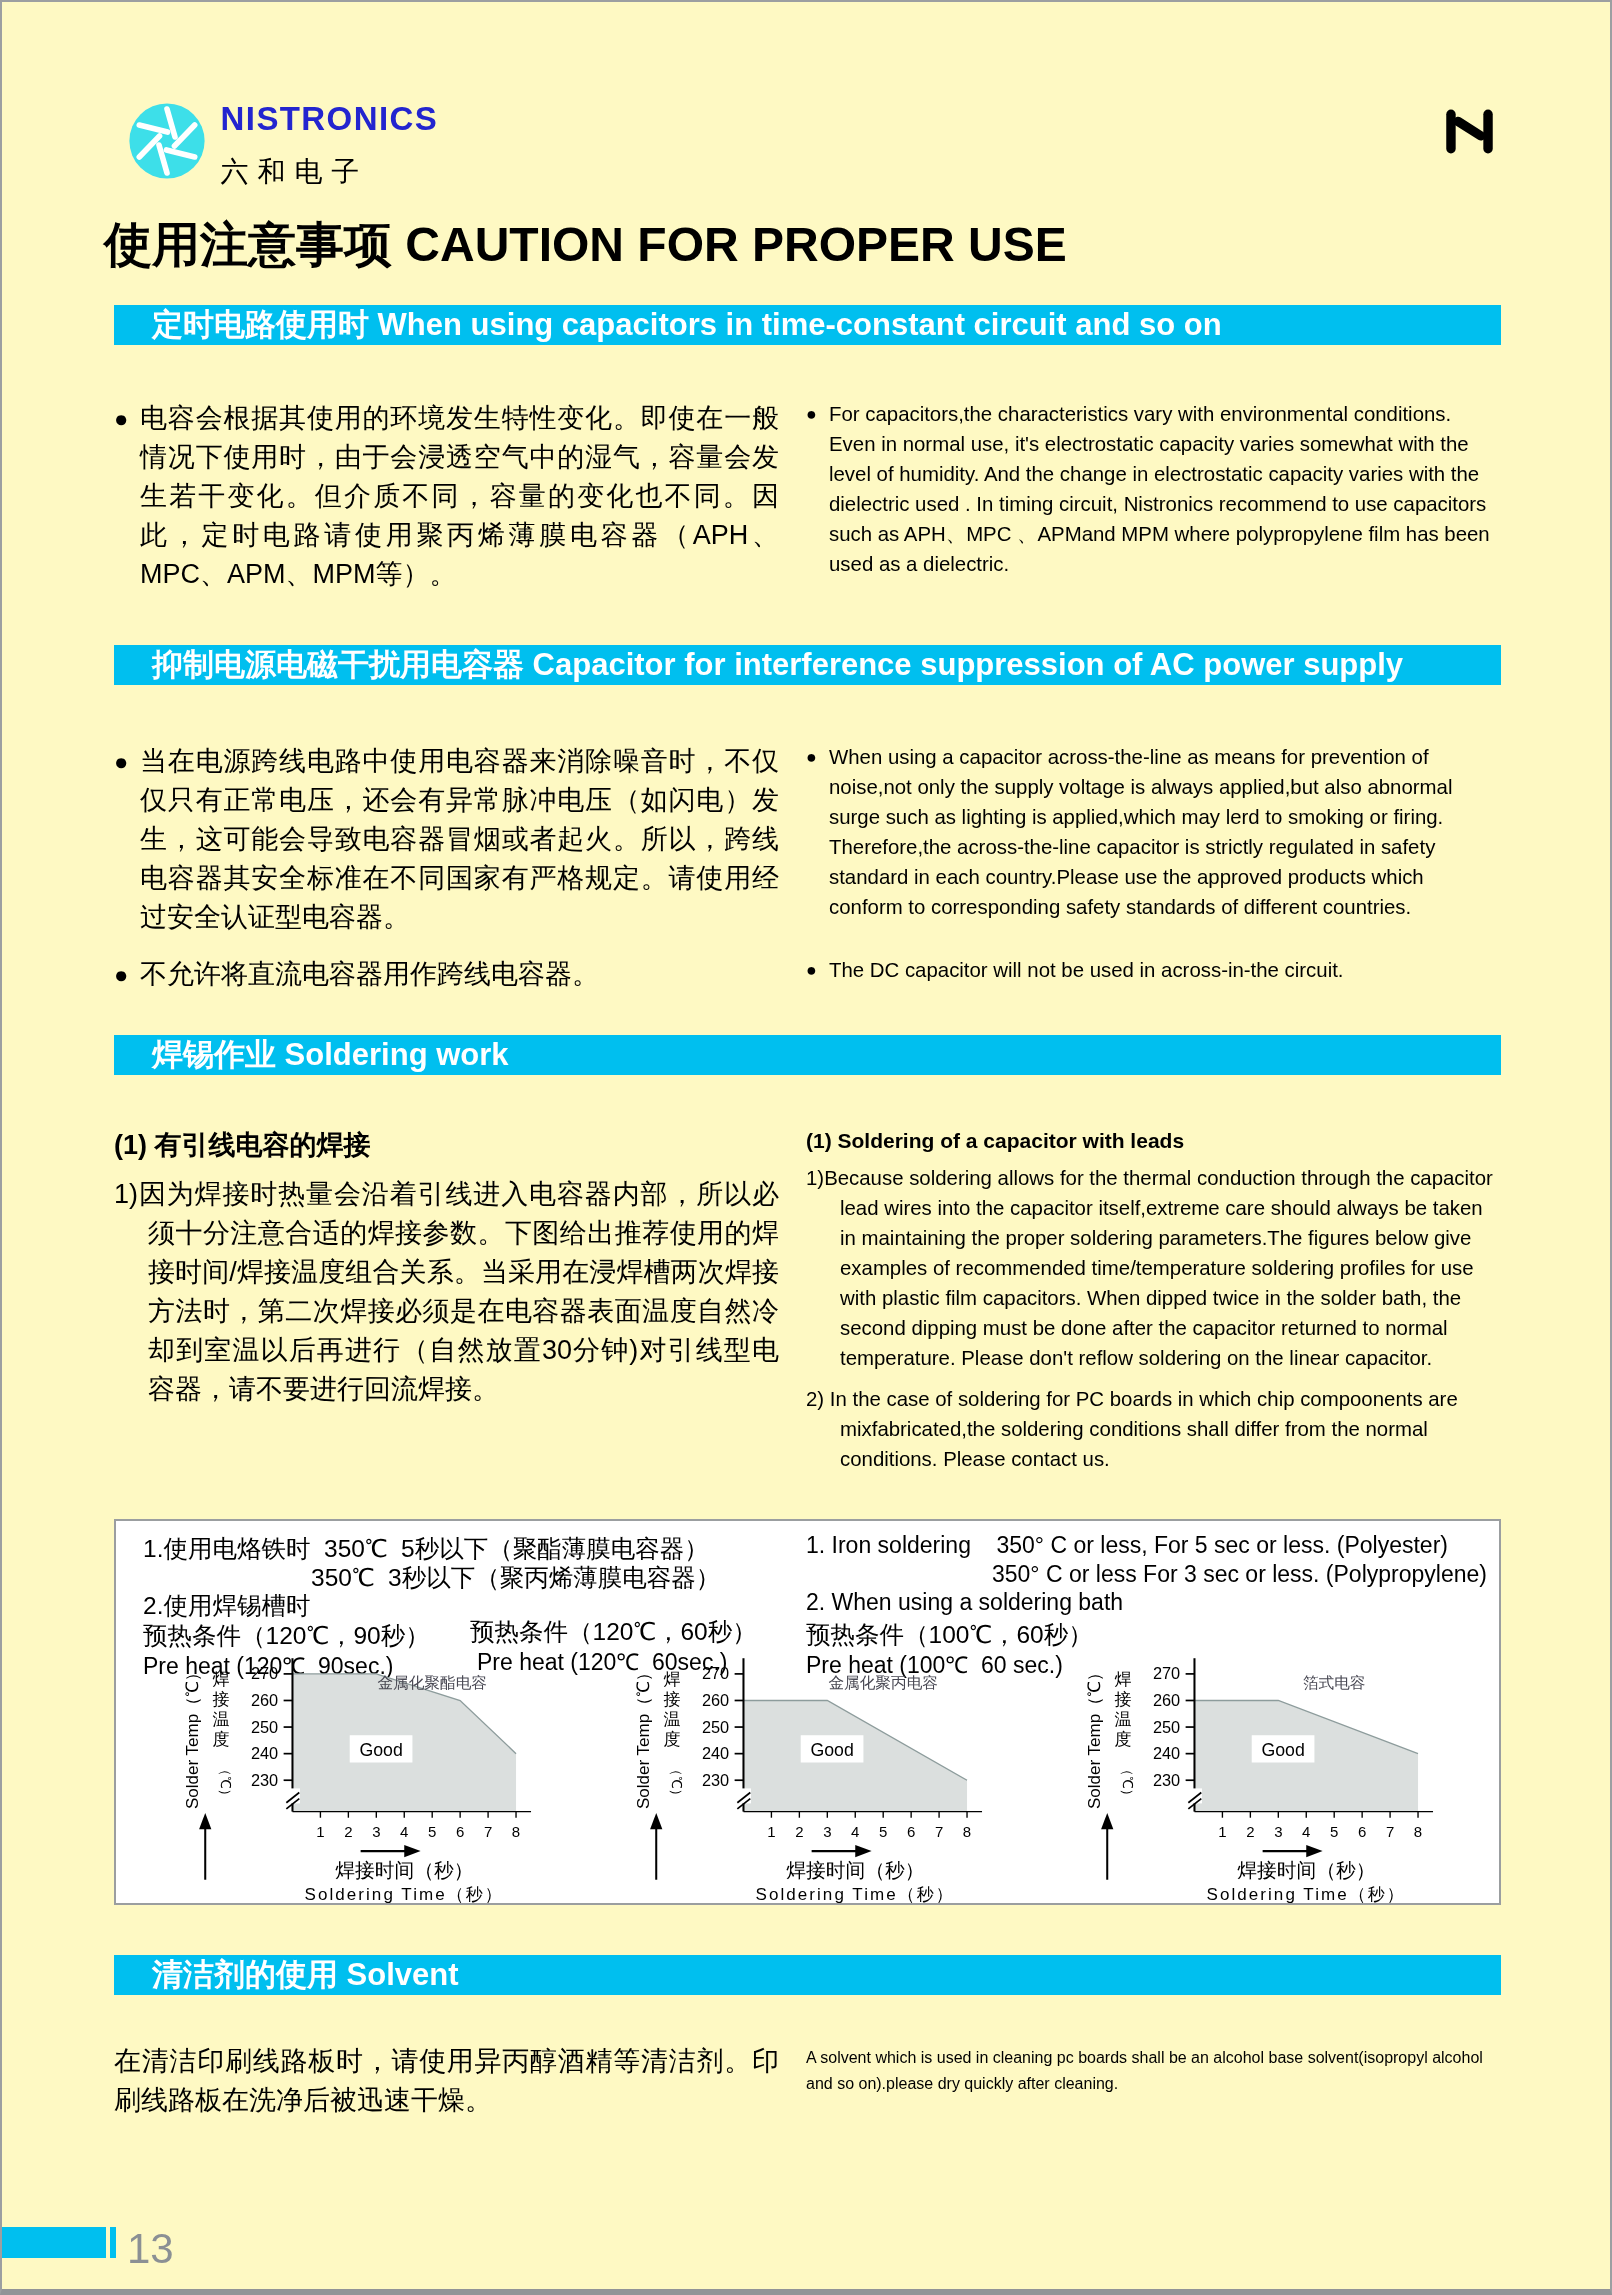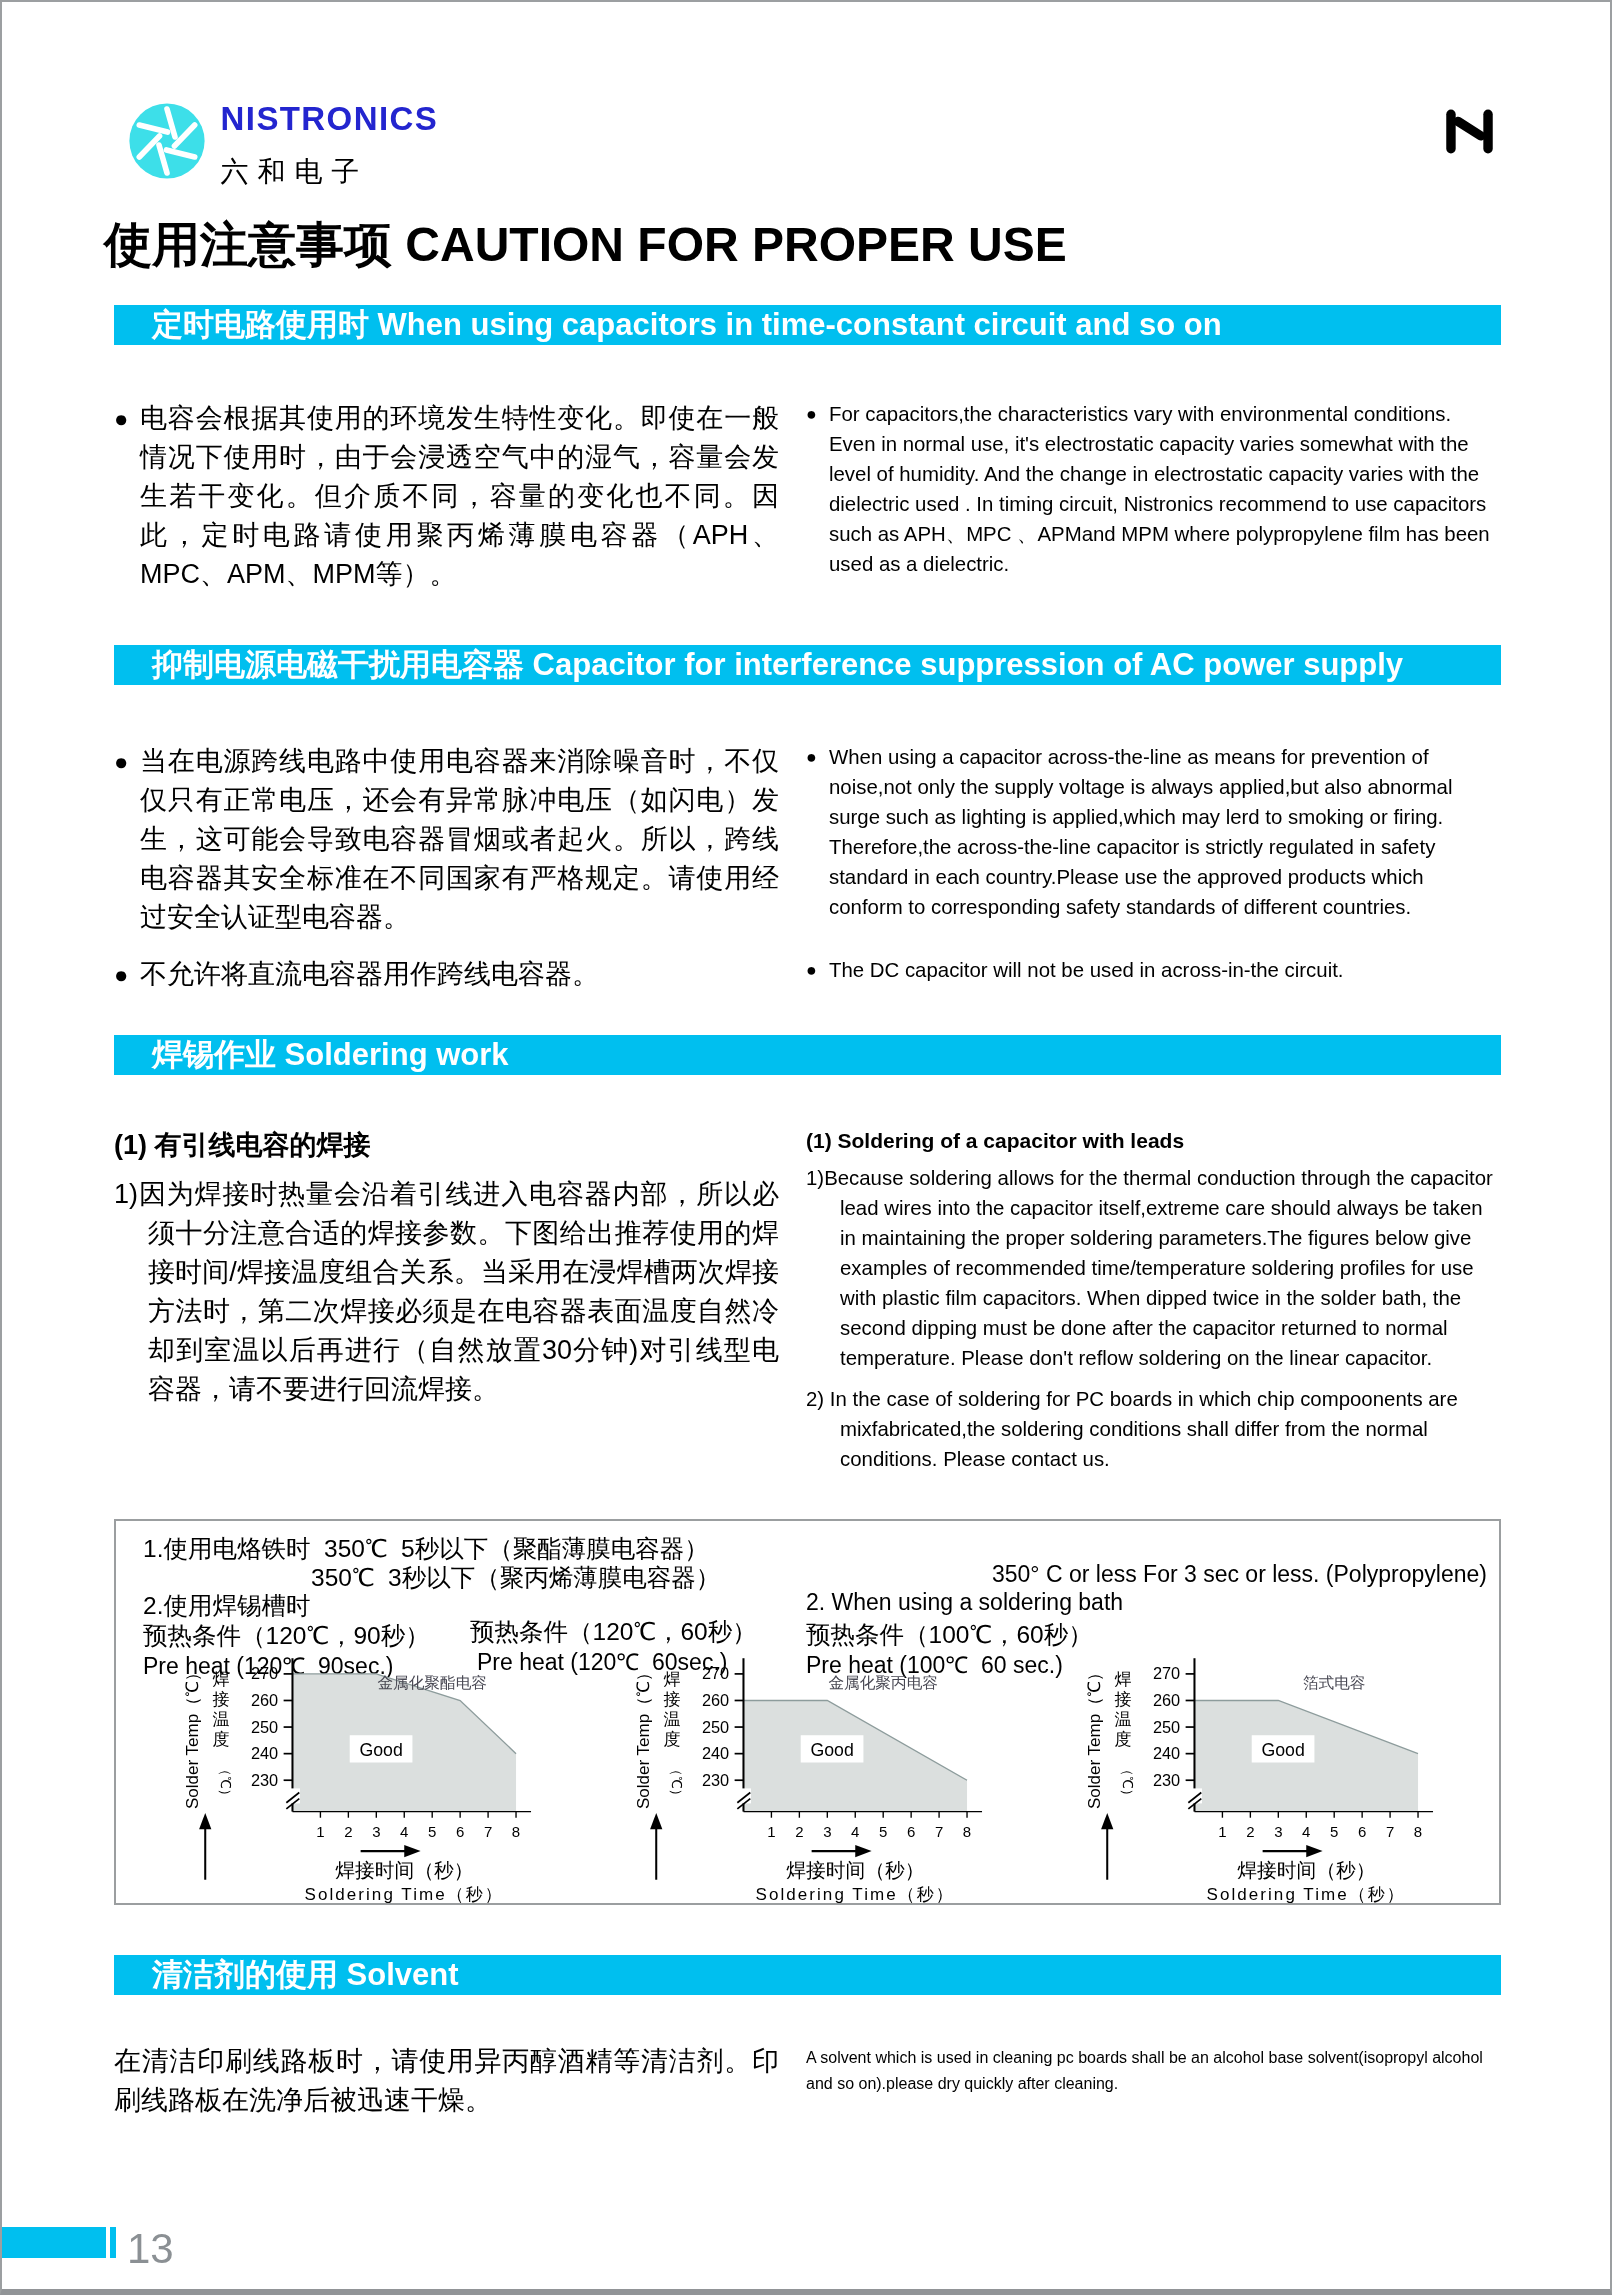--- a/index.html
+++ b/index.html
@@ -1,17 +1,17 @@
 <!DOCTYPE html>
 <html style="font-size:11px"><head>
 <meta charset="utf-8">
 <style>
   html,body{margin:0;padding:0;background:#e8e8e8;}
   .page{
-    position:relative;width:1612px;height:2295px;background:#ffffff;
+    position:relative;width:1612px;height:2295px;background:#fef9c3;
     font-family:"Liberation Sans",sans-serif;color:#000;overflow:hidden;
     box-sizing:border-box;border:2.7px solid #9c9fa1;border-bottom:6.8px solid #919497;
   }
   
   .logo{position:absolute;left:125px;top:99px;display:flex;gap:13.6px;align-items:flex-start;}
   .logo-icon{width:80px;height:80px;}
   .brand{font-size:33px;font-weight:bold;color:#2325cf;letter-spacing:1.4px;line-height:1.1;}
   .brand-cn{font-size:28px;letter-spacing:8.9px;color:#000;margin-top:16px;font-weight:500;}
   .n-mark{position:absolute;left:1443px;top:105px;width:49px;height:49px;}
   .page-title{position:absolute;left:102px;top:211px;font-size:48px;font-weight:bold;letter-spacing:0;white-space:nowrap;}
@@ -156,20 +156,21 @@
   </div>
 
   <div class="solder-box">
     <div class="sbt" id="sb-iron1">1.使用电烙铁时  350℃  5秒以下（聚酯薄膜电容器）</div>
     <div class="sbt" id="sb-iron2">350℃  3秒以下（聚丙烯薄膜电容器）</div>
     <div class="sbt" id="sb-bath">2.使用焊锡槽时</div>
     <div class="sbt" id="sb-pa-cn">预热条件（120℃，90秒）</div>
     <div class="sbt en" id="sb-pa-en">Pre heat (120℃  90sec.)</div>
     <div class="sbt" id="sb-pb-cn">预热条件（120℃，60秒）</div>
     <div class="sbt en" id="sb-pb-en">Pre heat (120℃  60sec.)</div>
+    <div class="sbt en" id="sb-en1">1. Iron soldering    350° C or less, For 5 sec or less. (Polyester)</div>
     <div class="sbt en" id="sb-en2">350° C or less For 3 sec or less. (Polypropylene)</div>
     <div class="sbt en" id="sb-en3">2. When using a soldering bath</div>
     <div class="sbt" id="sb-pc-cn">预热条件（100℃，60秒）</div>
     <div class="sbt en" id="sb-pc-en">Pre heat (100℃  60 sec.)</div>
 
     <svg class="chart" id="chart-0" viewBox="0 0 660 380">
         <polygon points="250,38 373,38 496,77 578,155 578,240 250,240" fill="#dbdfde"></polygon>
         <polyline points="250,38 373,38 496,77 578,155" fill="none" stroke="#8d9c9c" stroke-width="2"></polyline>
         <line x1="250" y1="15" x2="250" y2="240" stroke="#000" stroke-width="3"></line>
         <line x1="250" y1="240" x2="600" y2="240" stroke="#000" stroke-width="2"></line>

